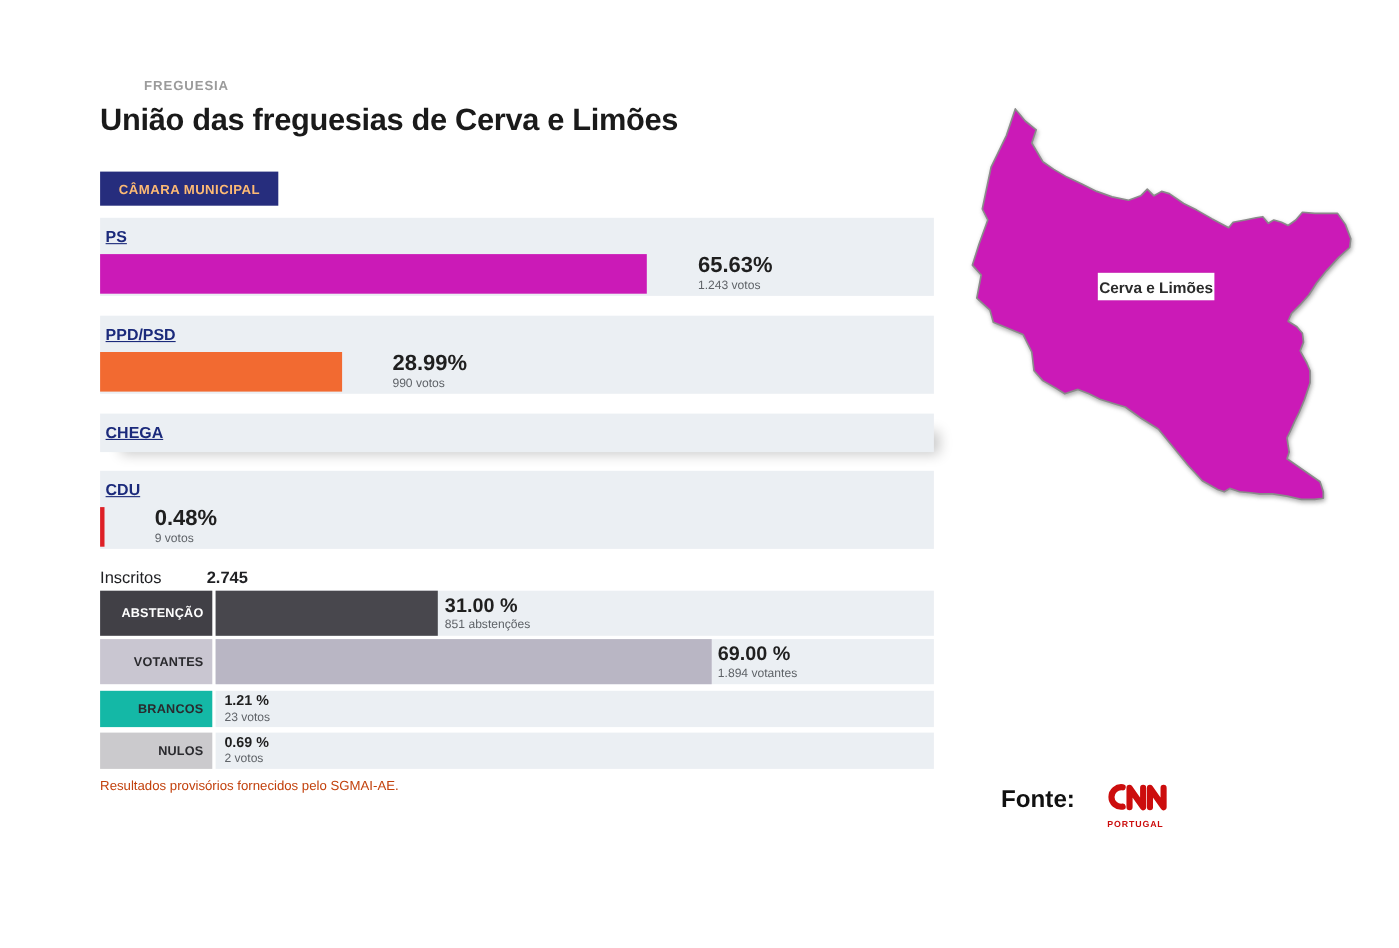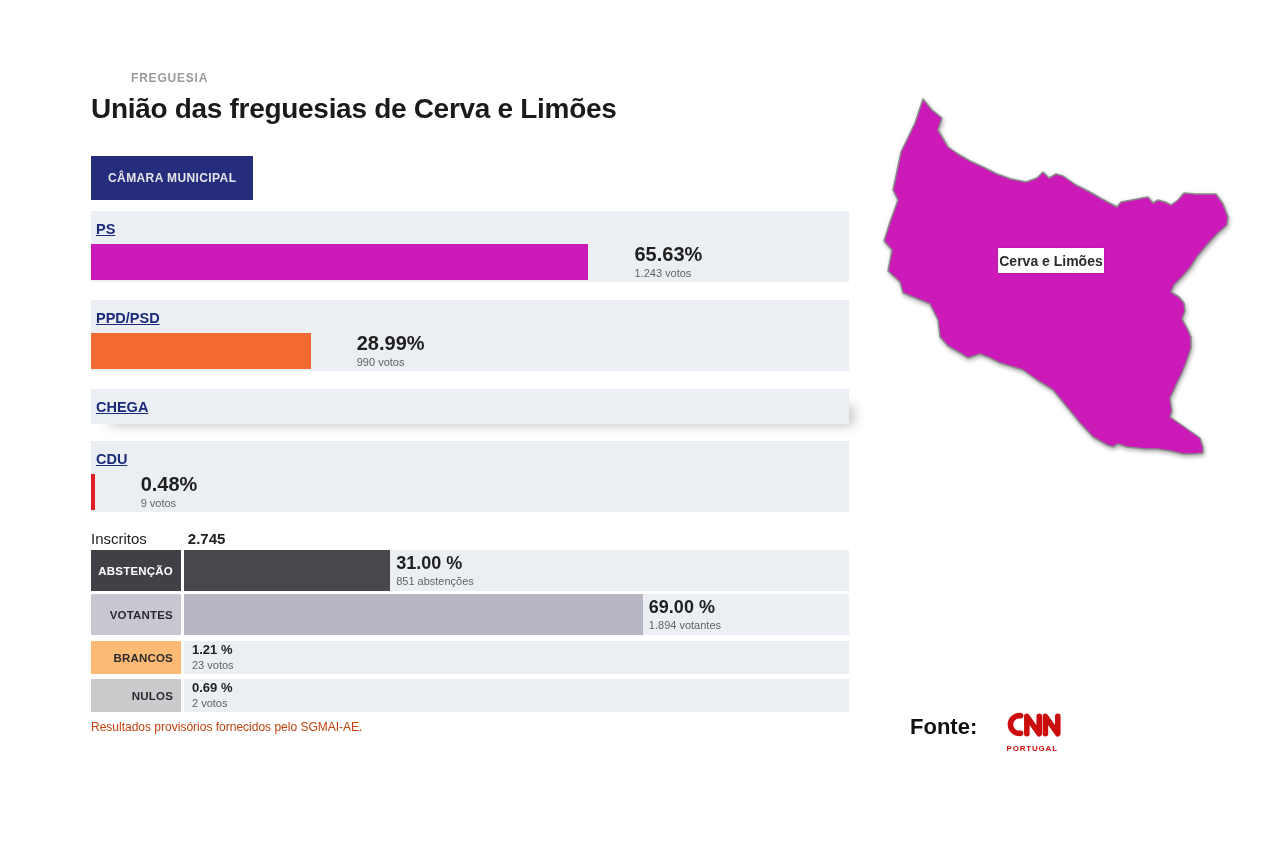--- a/index.html
+++ b/index.html
@@ -4,21 +4,21 @@
 <style>
   * { margin:0; padding:0; box-sizing:border-box; }
   html,body { width:1272px; height:862px; background:#ffffff; overflow:hidden;
               font-family:"Liberation Sans", sans-serif; }
   .left-col { position:absolute; left:91px; top:71px; width:758px; }
 
   .kicker { font-size:12px; font-weight:bold; color:#9b9b9b; letter-spacing:.8px;padding-left:40px; }
   .title  { margin-top:8px; font-size:28px; font-weight:bold; color:#1a1a1a; letter-spacing:-.3px; }
 
   .tab { margin-top:31px; display:inline-flex; align-items:center; justify-content:center;
-         height:44px; padding:0 17px; background:#262d7d; color:#e5e5e5;
+         height:31px; padding:0 17px; background:#262d7d; color:#fdba74;
          font-size:12px; font-weight:bold; letter-spacing:.4px; cursor:pointer; }
 
   .party-card { margin-top:18px; background:#ebeff3; padding:9px 0 2px 0; }
   .party-card.first { margin-top:11px; }
   .party-card.shadowed { box-shadow: 12px 9px 12px -7px rgba(0,0,0,.22); }
   .party-card.last { margin-top:17px; }
   .party-name { display:inline-block; margin:0 0 7px 5px; font-size:14.5px; font-weight:bold;
                 color:#1b2a7b; text-decoration:underline; cursor:pointer; }
   .bar-row { display:flex; align-items:center;gap:40px; }
   .party-bar { height:36px; flex:none; }
@@ -26,21 +26,21 @@
   .pct   { font-size:20px; font-weight:bold; color:#1f1f1f; }
   .votes { margin-top:3px; font-size:11px; color:#5f6368; }
 
   .inscritos { margin-top:18px; display:flex; align-items:baseline; font-size:15px; color:#202124; }
   .inscritos .val { margin-left:41px; font-weight:bold; }
 
   .t-row { margin-top:3px; display:flex; height:41px; }
   .t-row.small { height:33px; }
   .t-row.gap6 { margin-top:6px; }
   .t-row.gap5 { margin-top:5px; }
-  .t-label { flex:none; width:90px; margin-right:3px; display:flex; align-items:center;
+  .t-label { flex:none; width:102px; margin-right:3px; display:flex; align-items:center;
              justify-content:flex-end; padding-right:8px; font-size:11.5px; font-weight:bold;
              letter-spacing:.2px; }
   .t-bararea { flex:1; background:#ebeff3; display:flex; align-items:center; }
   .t-bar { height:100%; width:0; flex:none; }
   .t-text { margin-left:6px; line-height:1.05; white-space:nowrap; }
   .t-pct { font-size:18px; font-weight:bold; color:#1f1f1f; }
   .t-detail { margin-top:3px; font-size:11px; color:#5f6368; }
   .t-row.small .t-pct { font-size:13px; }
   .t-row.small .t-text { margin-left:8px; }
 
@@ -128,21 +128,21 @@
     <div class="t-bararea">
       <div class="t-bar" style="width: 69%; background-color: rgb(185, 182, 196);"></div>
       <div class="t-text">
         <div class="t-pct">69.00 %</div>
         <div class="t-detail">1.894 votantes</div>
       </div>
     </div>
   </div>
 
   <div class="t-row small gap6">
-    <div class="t-label" style="background-color: #fdba74; color: rgb(42, 42, 46); padding-left: 41px;">BRANCOS</div>
+    <div class="t-label" style="background-color: #14b8a6; color: rgb(42, 42, 46); padding-left: 41px;">BRANCOS</div>
     <div class="t-bararea">
       <div class="t-text">
         <div class="t-pct">1.21 %</div>
         <div class="t-detail">23 votos</div>
       </div>
     </div>
   </div>
 
   <div class="t-row small gap5">
     <div class="t-label" style="background-color: rgb(203, 202, 205); color: rgb(42, 42, 46);">NULOS</div>

